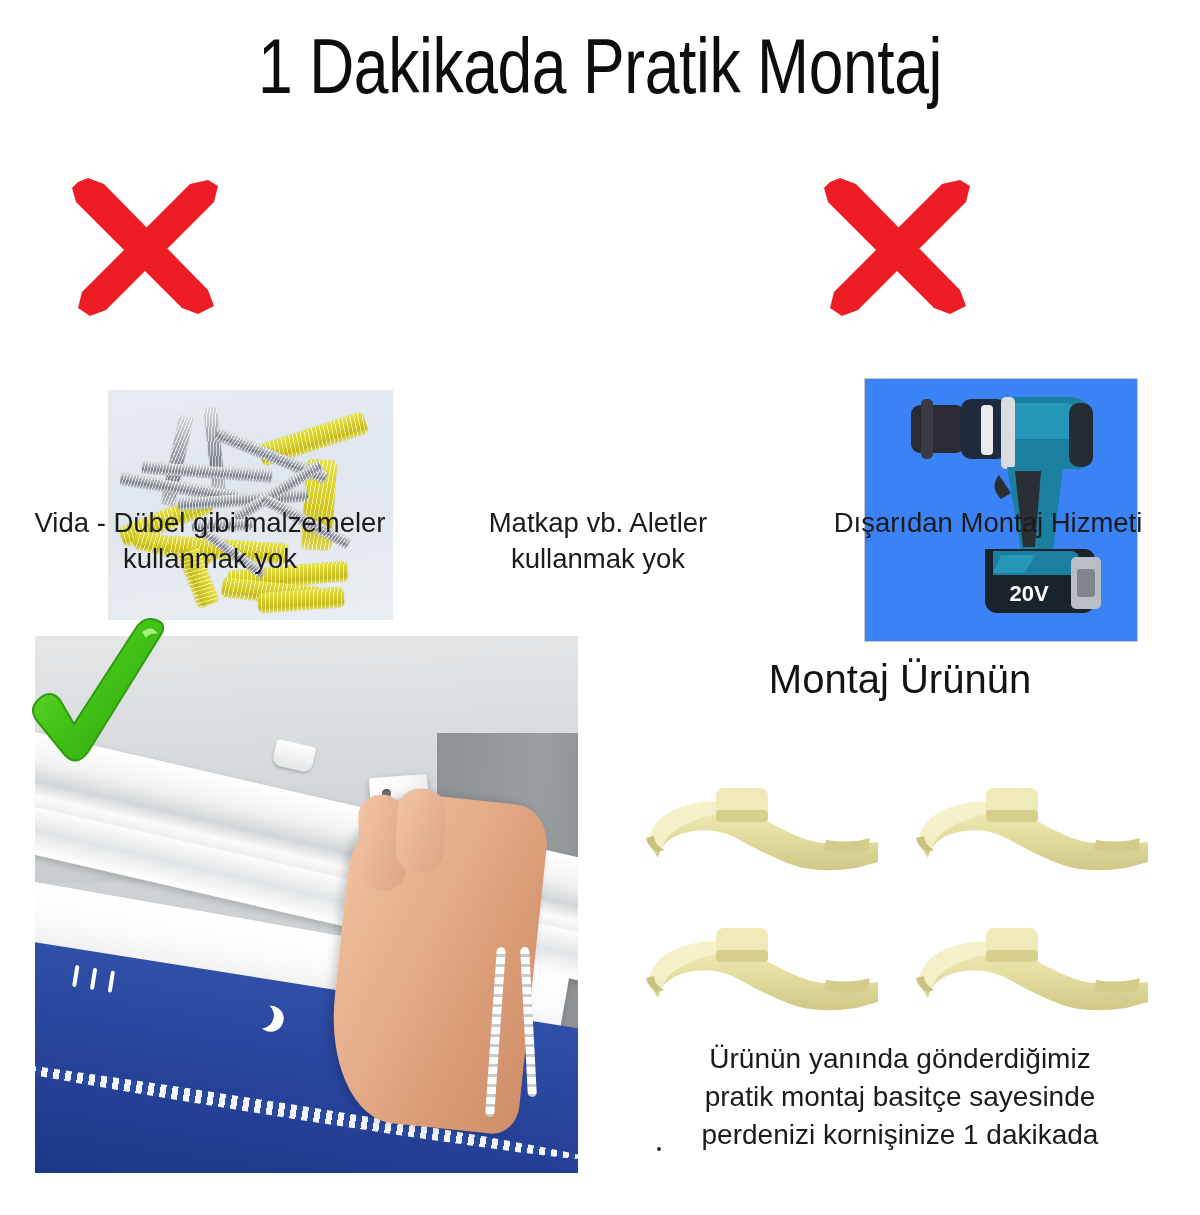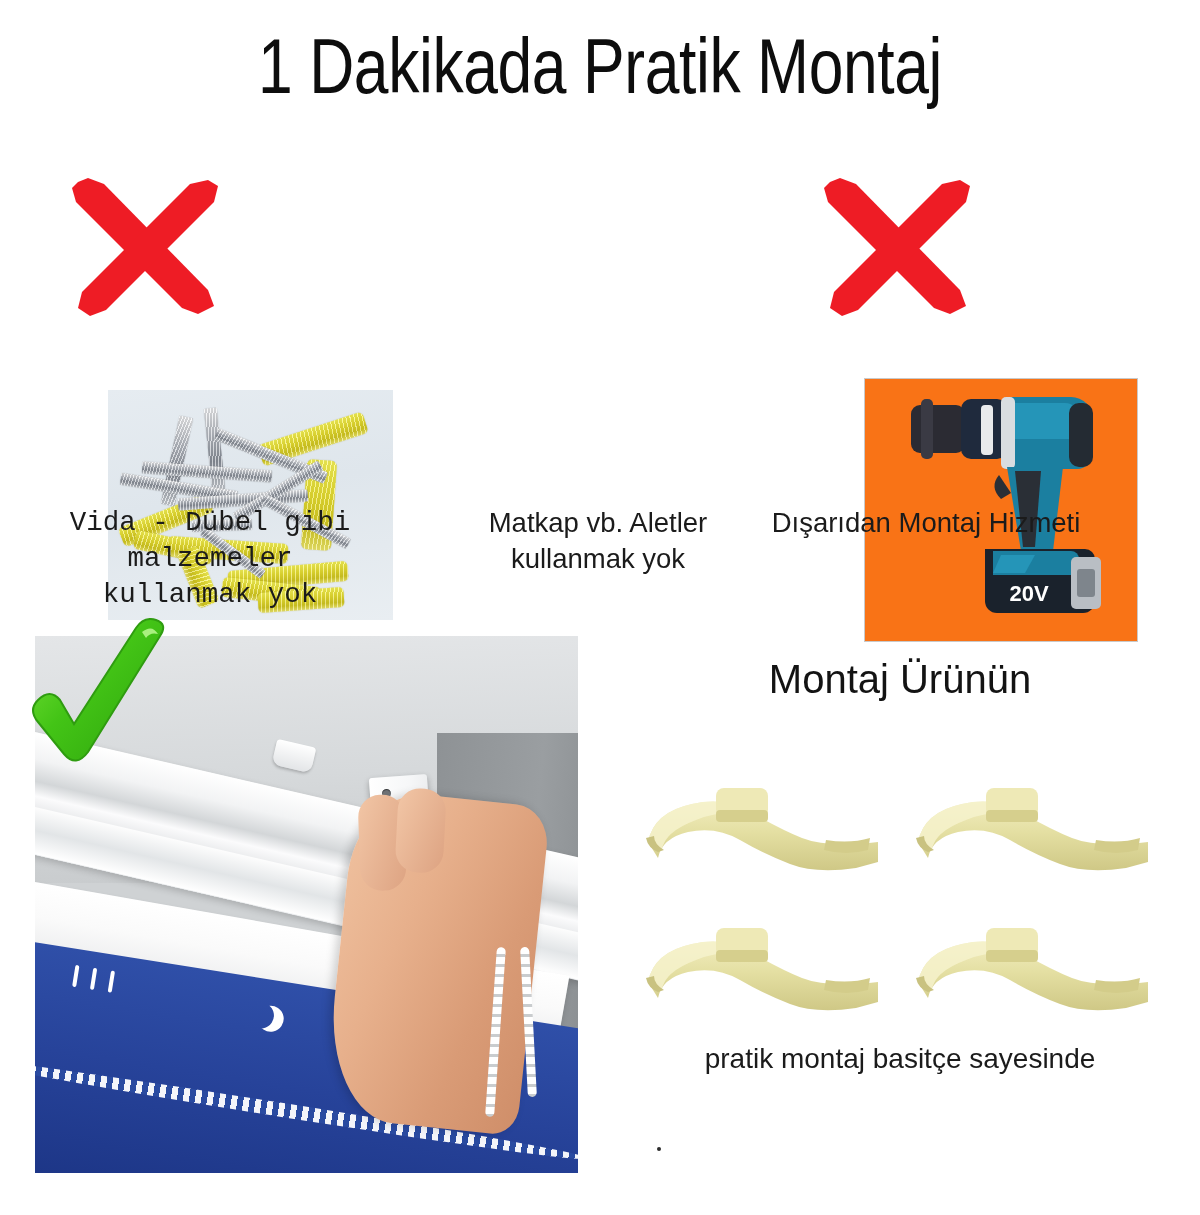--- a/index.html
+++ b/index.html
@@ -40,23 +40,23 @@
     top: 160px;
     width: 1200px;
     height: 425px;
   }
   .nocell {
     position: absolute;
     top: 0;
     width: 360px;
     height: 425px;
   }
-  .nocell.c1 { left: 30px; font-family: Liberation Mono, monospace; }
+  .nocell.c1 { left: 30px; }
   .nocell.c2 { left: 418px; }
-  .nocell.c3 { left: 746px; }
+  .nocell.c3 { left: 808px; }
 
   .photo {
     position: absolute;
     overflow: hidden;
   }
 
   
   .screws-photo {
     left: 78px;
     top: 230px;
@@ -89,21 +89,21 @@
     background: repeating-linear-gradient(96deg, rgba(255,255,255,.55) 0 1px, rgba(130,120,0,.28) 1px 4px);
     opacity:.75; border-radius:5px;
   }
 
   
   .drill-photo {
     left: 446px;
     top: 218px;
     width: 272px;
     height: 262px;
-    background: #f97316;
+    background: #3b82f6;
     border: 1px solid #c9c9c9;
   }
 
   .nocap {
     position: absolute;
     left: 0;
     top: 345px;
     width: 100%;
     text-align: center;
     font-size: 27.5px;
@@ -513,15 +513,17 @@
       <path d="M10 74 q6 -30 44 -38 q36 -8 62 10 q-34 -4 -58 6 q-32 12 -34 30 Z" fill="#f6f2cd" opacity=".85"></path>
       <rect x="78" y="20" width="52" height="30" rx="8" fill="#eee9b6"></rect>
       <rect x="78" y="42" width="52" height="12" rx="4" fill="#d6cf8d"></rect>
       <path d="M8 70 q2 10 12 14 l6 -2 q-10 -6 -10 -14 Z" fill="#c9c280"></path>
       <path d="M188 72 q24 4 44 -2 l-2 12 q-22 6 -44 0 Z" fill="#d3cc8a"></path>
     </svg>
   </div>
 </div>
 
 <div class="bodytext">
+  <div>Ürünün yanında  gönderdiğimiz</div>
   <div>pratik montaj basitçe sayesinde</div>
+  <div>perdenizi kornişinize 1 dakikada</div>
 </div>
 <div class="stray-dot"></div>
 
 </body></html>

